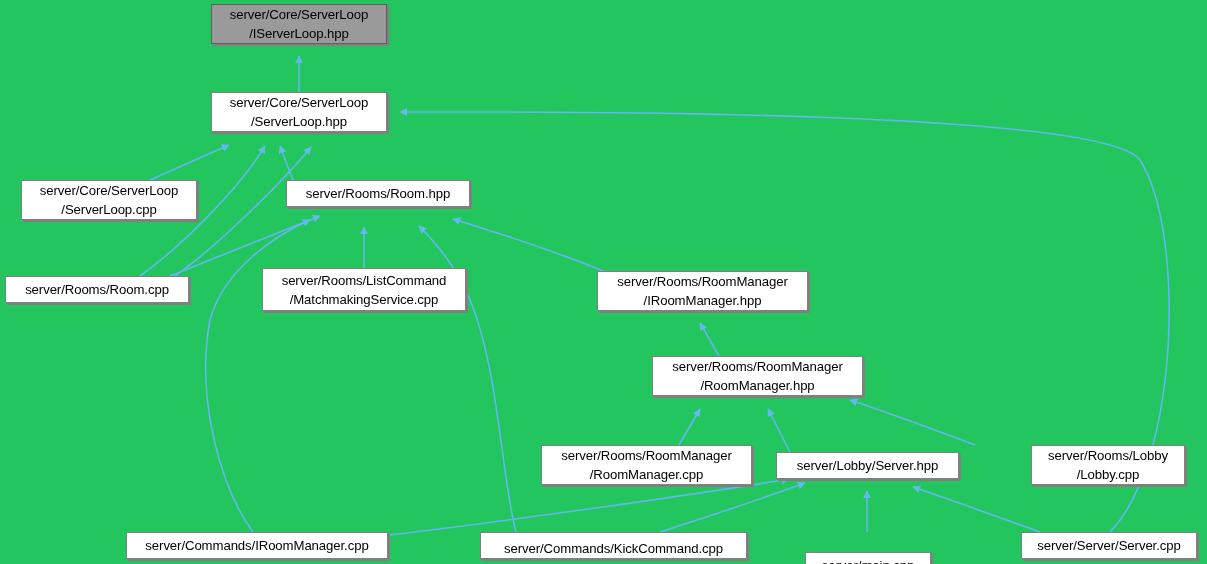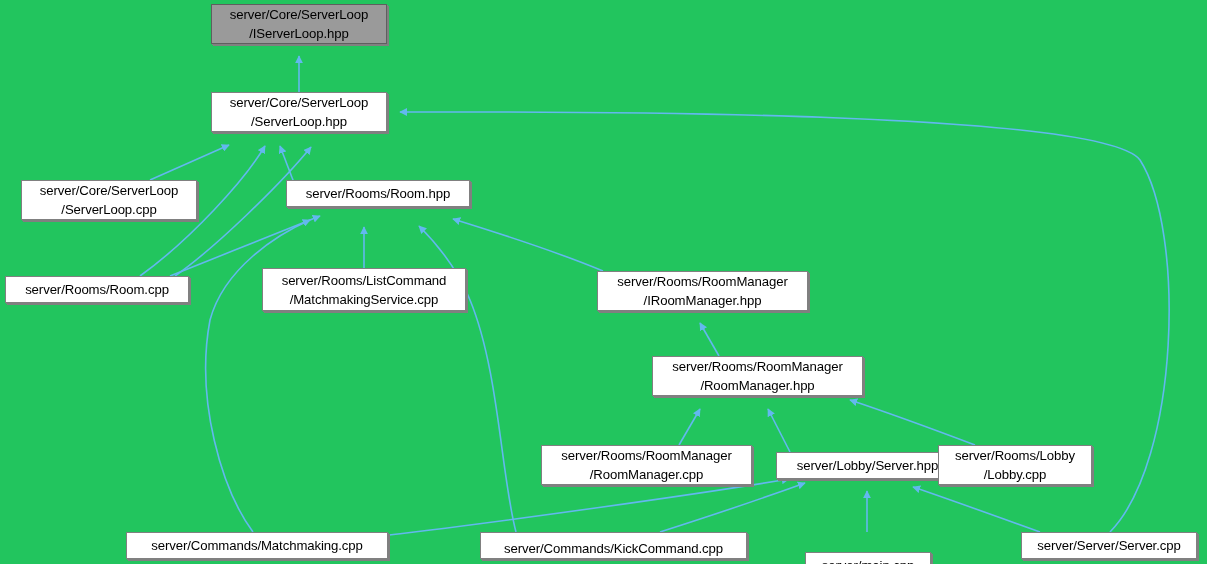--- a/index.html
+++ b/index.html
@@ -73,20 +73,20 @@
       <div class="node" style="left: 5px; top: 276px; width: 184px; height: 27px; text-align: center;"><div class="lbl">server/Rooms/Room.cpp</div></div>
       <div class="node" style="left: 262px; top: 268px; width: 204px; height: 43px;"><div class="lbl">server/Rooms/ListCommand
 /MatchmakingService.cpp</div></div>
       <div class="node" style="left: 597px; top: 271px; width: 211px; height: 40px;"><div class="lbl">server/Rooms/RoomManager
 /IRoomManager.hpp</div></div>
       <div class="node" style="left: 652px; top: 356px; width: 211px; height: 40px;"><div class="lbl">server/Rooms/RoomManager
 /RoomManager.hpp</div></div>
       <div class="node" style="left: 541px; top: 445px; width: 211px; height: 40px;"><div class="lbl">server/Rooms/RoomManager
 /RoomManager.cpp</div></div>
       <div class="node" style="left: 776px; top: 452px; width: 183px; height: 27px;"><div class="lbl">server/Lobby/Server.hpp</div></div>
-      <div class="node" style="left: 938px; top: 445px; width: 154px; height: 40px;"><div class="lbl">server/Rooms/Lobby
+      <div class="node" style="left: 1031px; top: 445px; width: 154px; height: 40px;"><div class="lbl">server/Rooms/Lobby
 /Lobby.cpp</div></div>
-      <div class="node" style="left: 126px; top: 532px; width: 262px; height: 27px;"><div class="lbl">server/Commands/Matchmaking.cpp</div></div>
+      <div class="node" style="left: 126px; top: 532px; width: 262px; height: 27px;"><div class="lbl">server/Commands/IRoomManager.cpp</div></div>
       <div class="node" style="left: 480px; top: 532px; width: 267px; height: 27px; align-items: flex-end;"><div class="lbl">server/Commands/KickCommand.cpp</div></div>
       <div class="node" style="left: 805px; top: 552px; width: 126px; height: 27px; text-decoration: underline;"><div class="lbl">server/main.cpp</div></div>
       <div class="node" style="left: 1021px; top: 532px; width: 176px; height: 27px; text-align: right;"><div class="lbl">server/Server/Server.cpp</div></div>
     </div>
 </div>
 
 </body></html>

